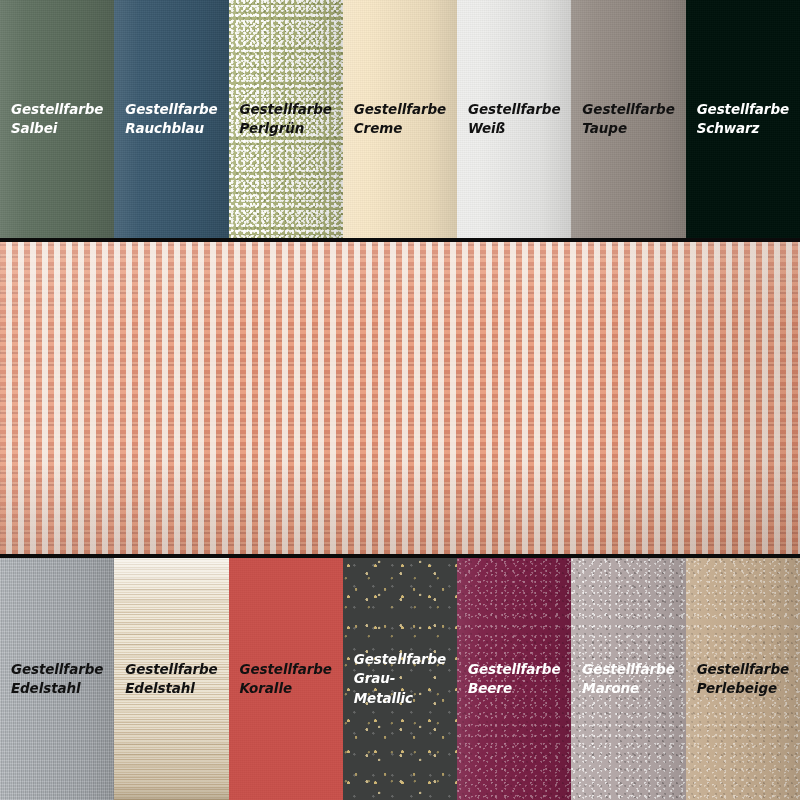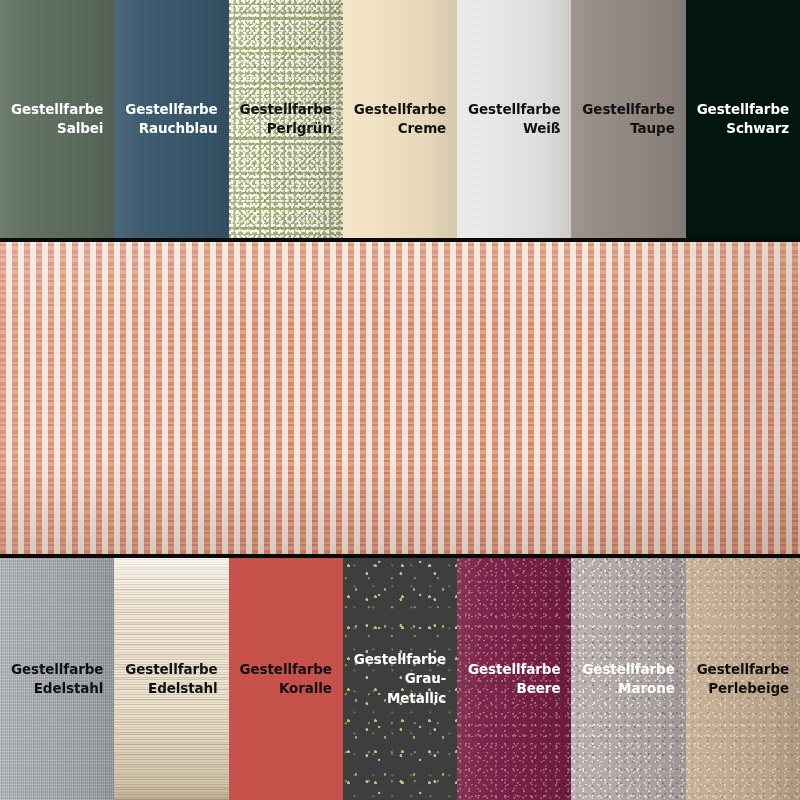--- a/index.html
+++ b/index.html
@@ -36,24 +36,25 @@
     justify-content: center;
     overflow: hidden;
   }
 
   .swatch-label {
     position: relative;
     z-index: 4;
     font-size: 13.5px;
     font-weight: 700;
     line-height: 1.42;
-    text-align: right;
+    text-align: left;
     letter-spacing: -0.1px;
     padding: 0 4px;
     white-space: pre-line;
+    font-style: italic;
   }
   .label-dark  { color: #111111; }
   .label-light { color: #ffffff; }
 
   
   .tex {
     position: absolute;
     inset: 0;
     z-index: 2;
     pointer-events: none;

